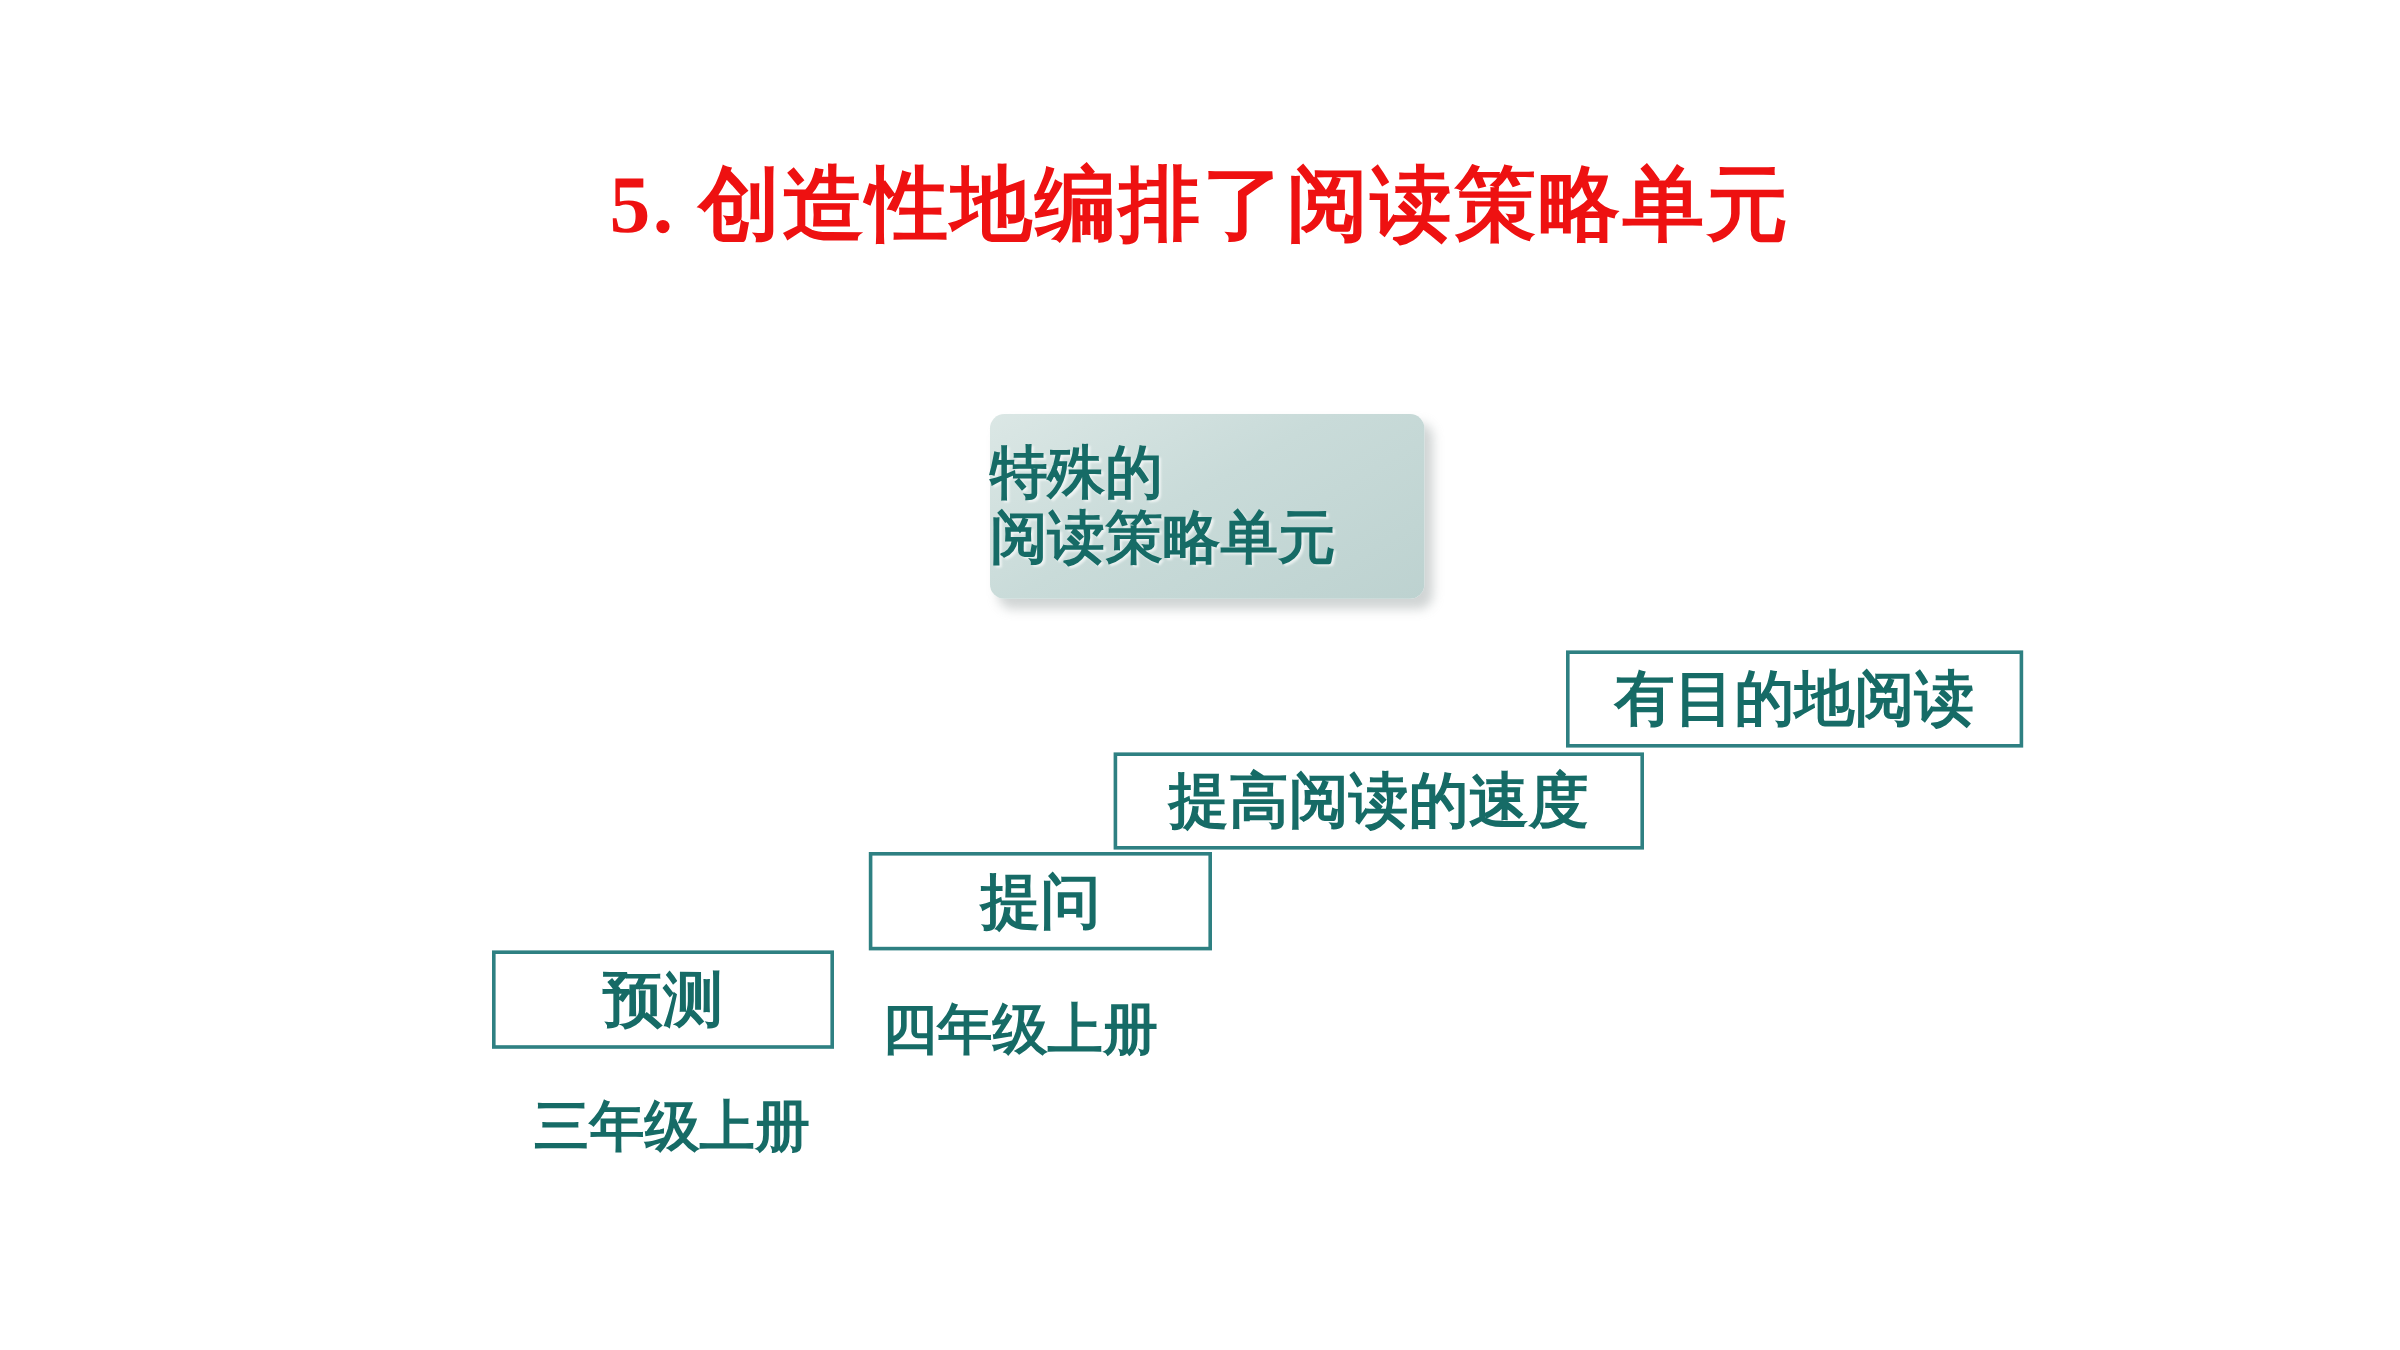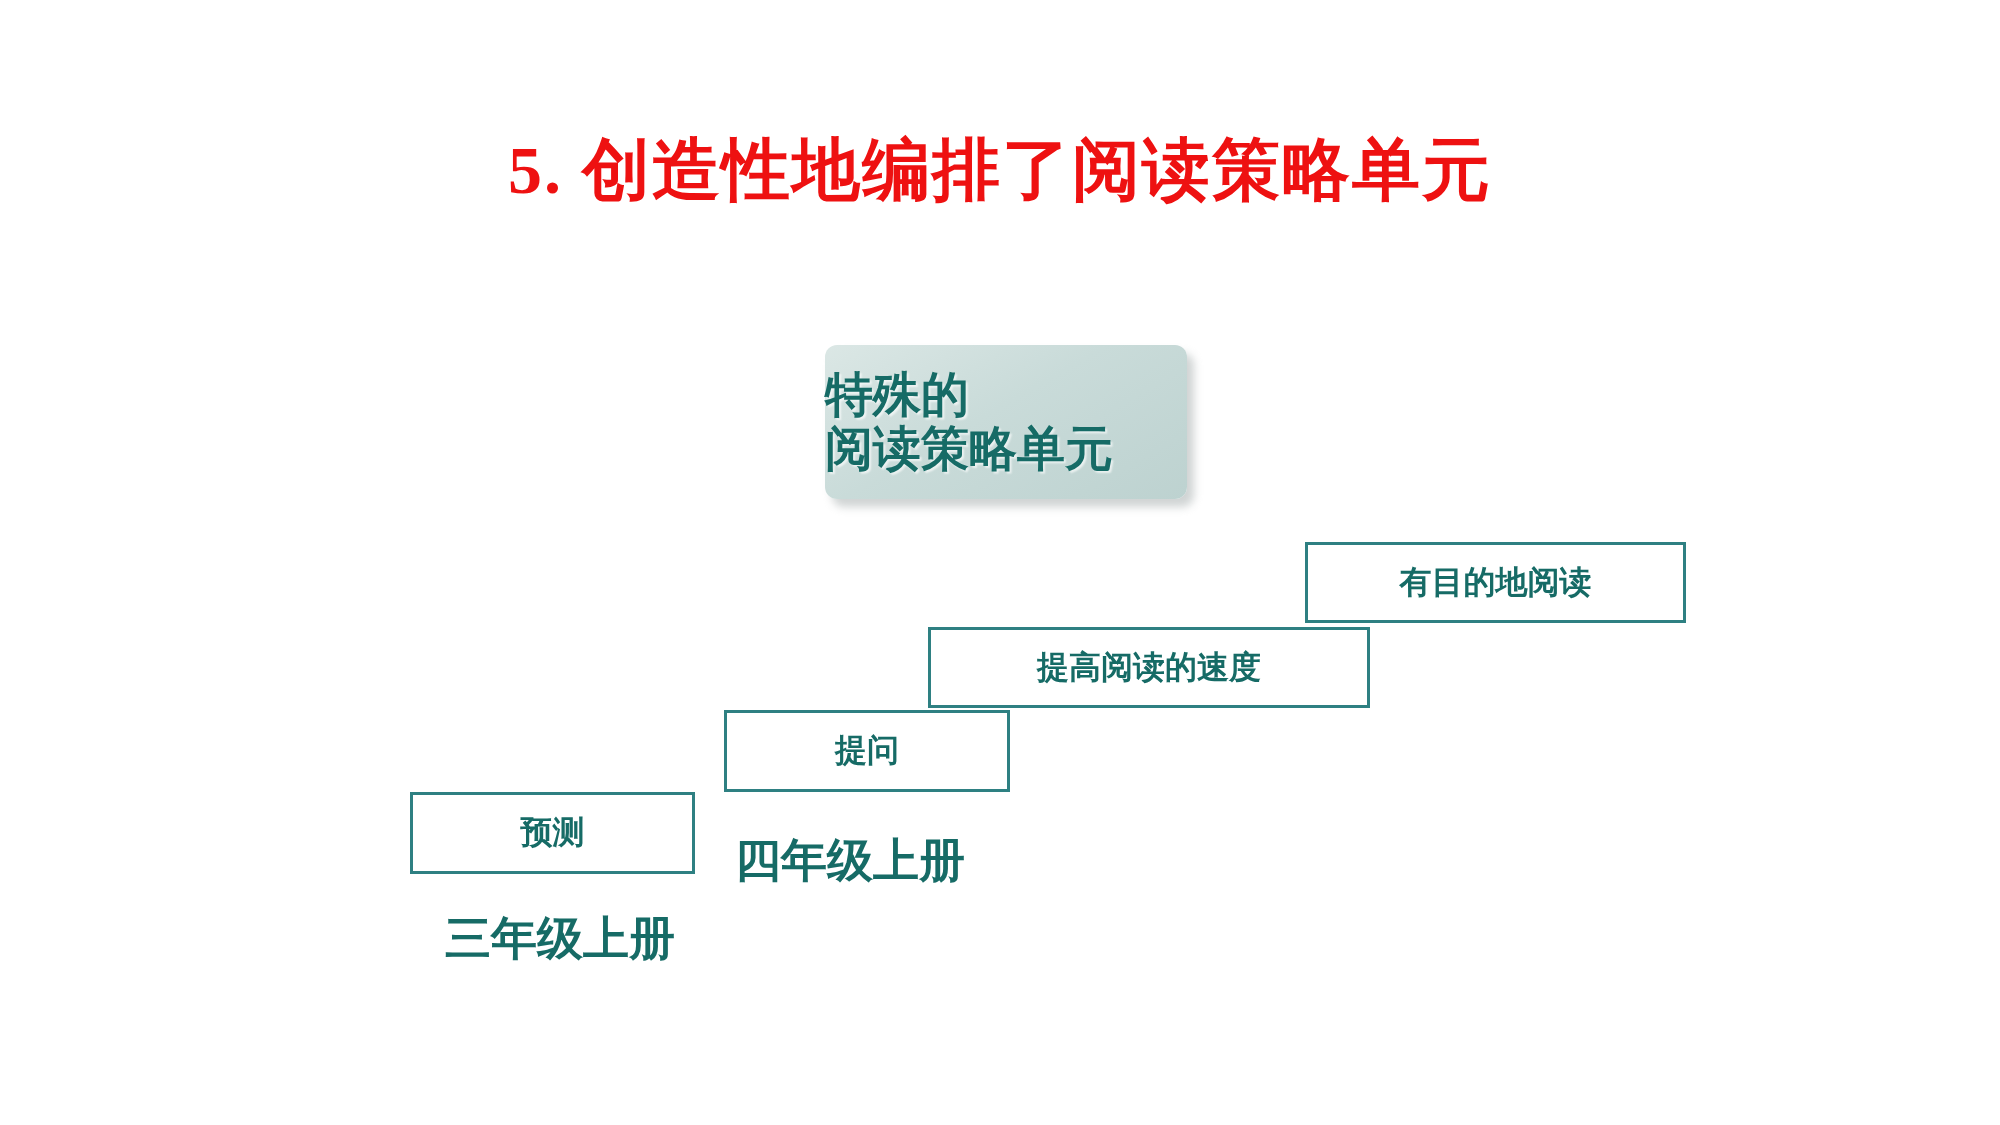--- a/index.html
+++ b/index.html
@@ -61,40 +61,40 @@
   .step-box {
     position: absolute;
     box-sizing: border-box;
     background: #ffffff;
     border: 3px solid #2e8082;
     display: flex;
     align-items: center;
     justify-content: center;
   }
   .step-box .step-label {
-    font-size: 32px;
+    font-size: 50px;
     font-weight: bold;
     color: #166b66;
     white-space: nowrap;
   }
   .step-yuce   { left: 410px;  top: 792px; width: 285px; height: 82px; }
   .step-tiwen  { left: 724px;  top: 710px; width: 286px; height: 82px; }
   .step-tigao  { left: 928px;  top: 627px; width: 442px; height: 81px; }
   .step-yumudi { left: 1305px; top: 542px; width: 381px; height: 81px; }
   
   .grade-label {
     position: absolute;
     font-size: 46px;
     font-weight: bold;
     color: #166b66;
     line-height: 46px;
     white-space: nowrap;
   }
   .grade-3 { left: 445px;  top: 916px; }
-  .grade-4 { left: 735px;  top: 838px; }
+  .grade-4 { left: 735px;  top: 838px; font-family: Liberation Mono, monospace; }
   .grade-5 { left: 1030px; top: 746px; }
   .grade-6 { left: 1393px; top: 657px; }
 </style>
 </head>
 <body>
 
 <div class="slide">
 
   <h1 class="slide-title">5. 创造性地编排了阅读策略单元</h1>
 

